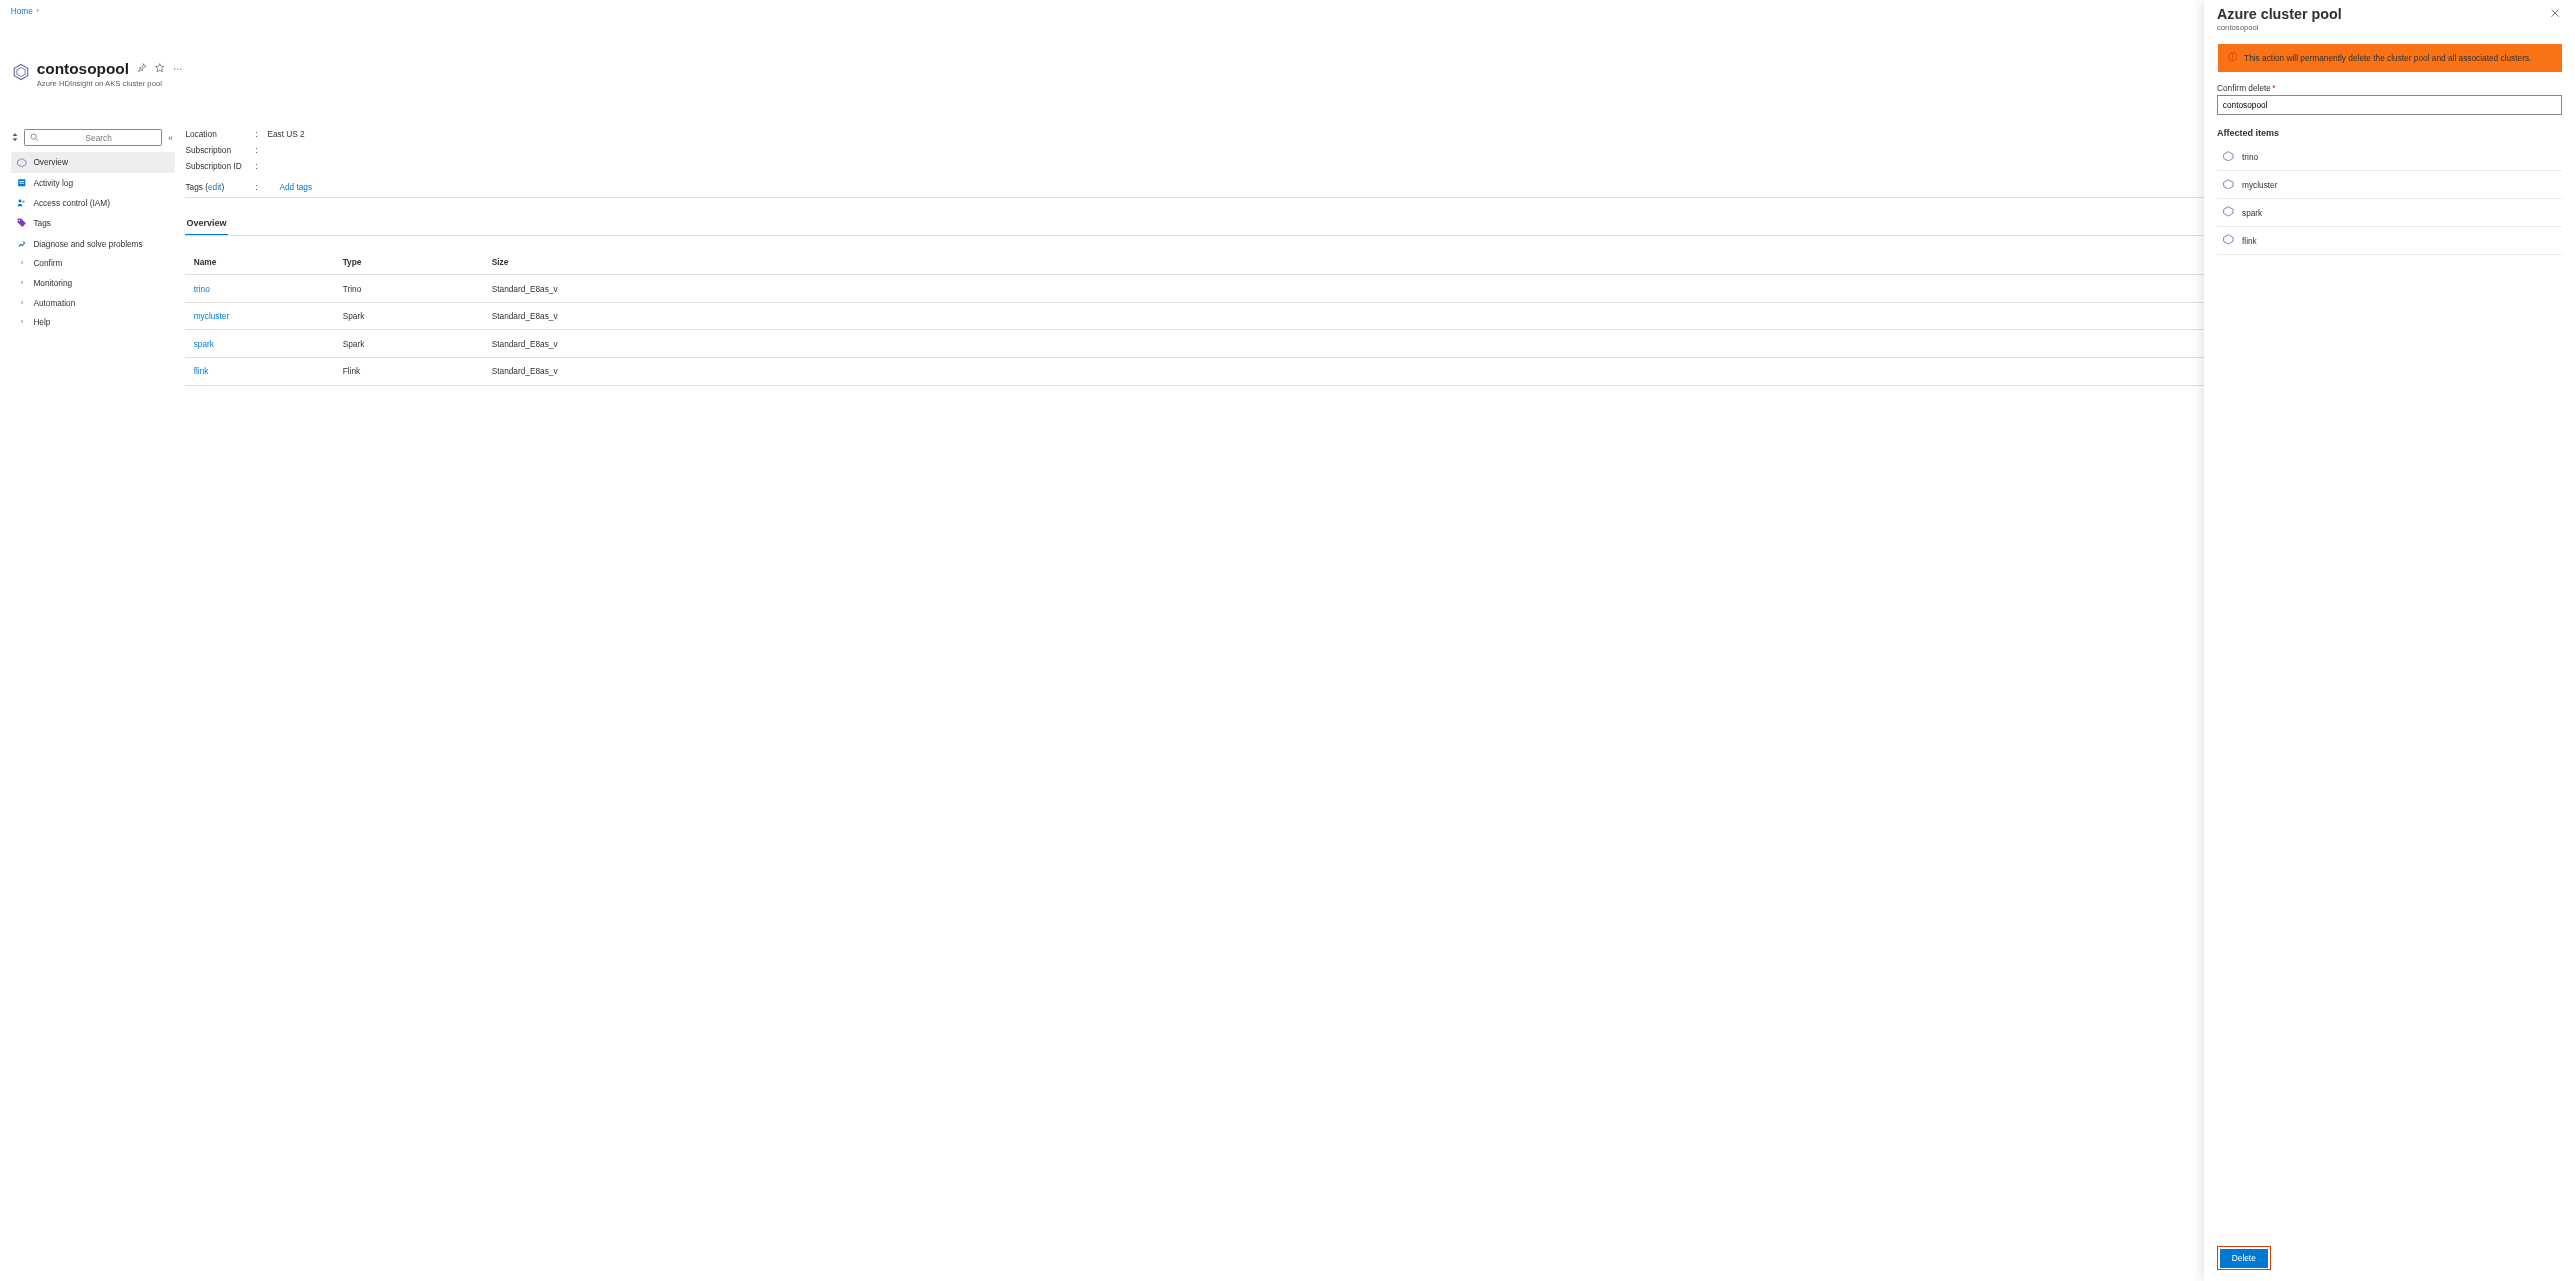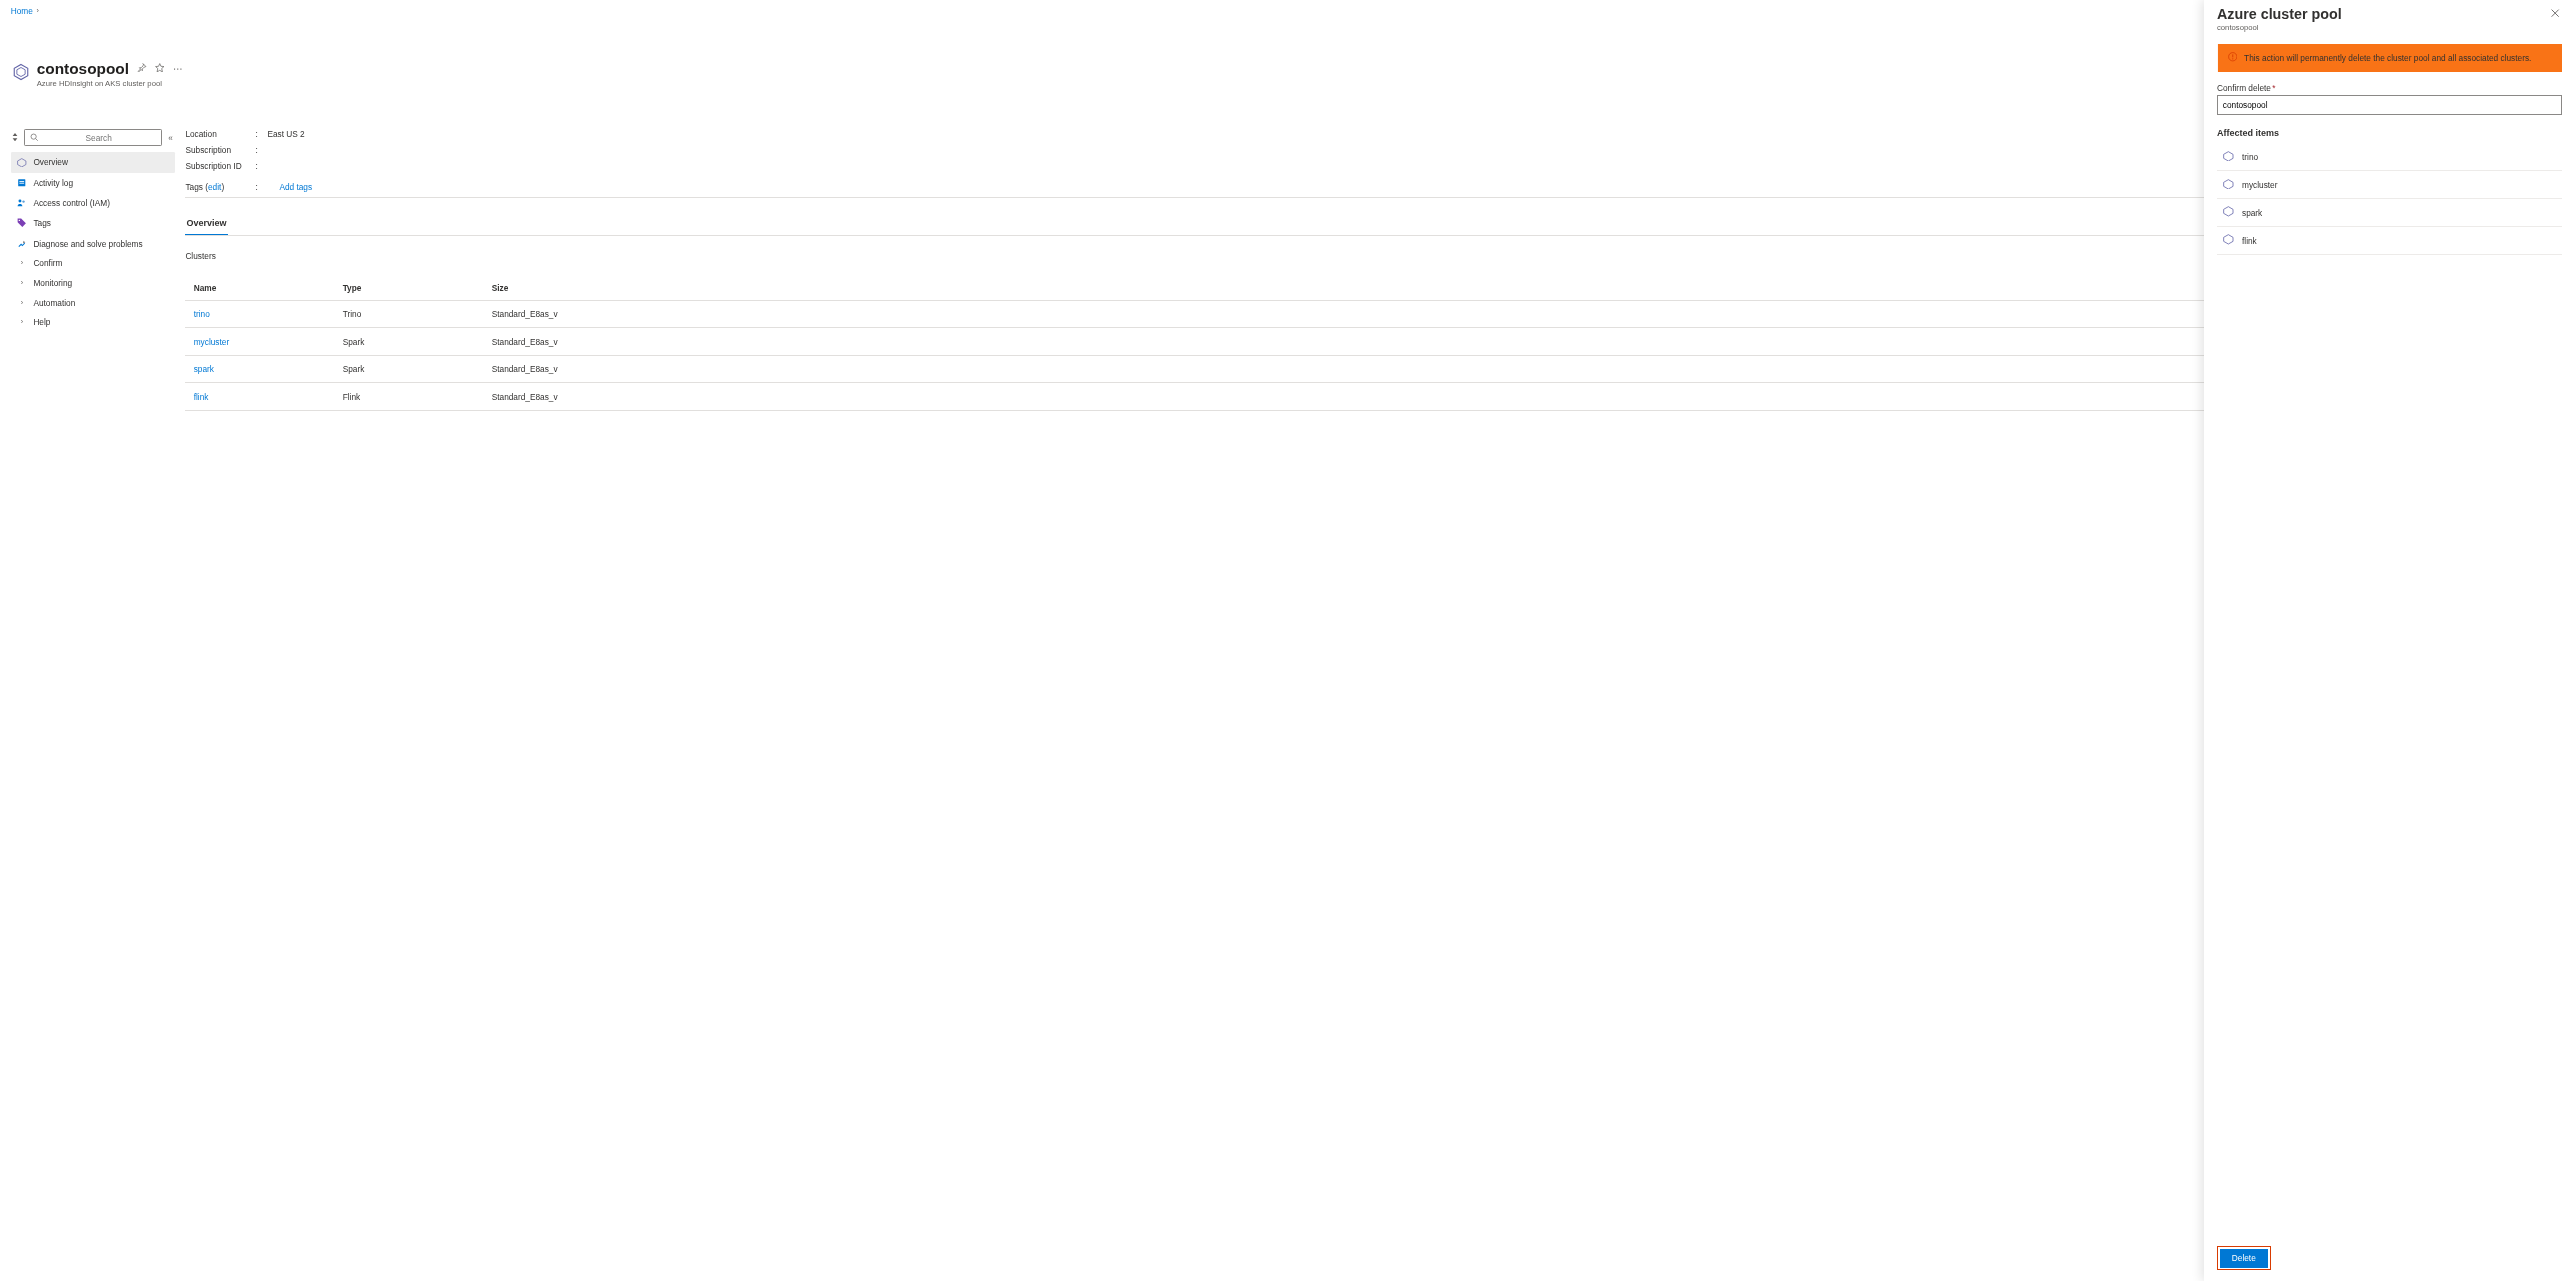--- a/index.html
+++ b/index.html
@@ -490,21 +490,20 @@
             <div class="prop-sep" style="width:24px;">:</div>
             <div class="prop-value"><a href="#">Add tags</a></div>
           </div>
         </div>
         <div class="hr"></div>
 
         <div class="tabs">
           <div class="tab active">Overview</div>
         </div>
 
-        <div class="section-label">Clusters</div>
 
         <table class="clusters-table">
           <thead>
             <tr>
               <th>Name</th>
               <th>Type</th>
               <th>Size</th>
             </tr>
           </thead>
           <tbody>

